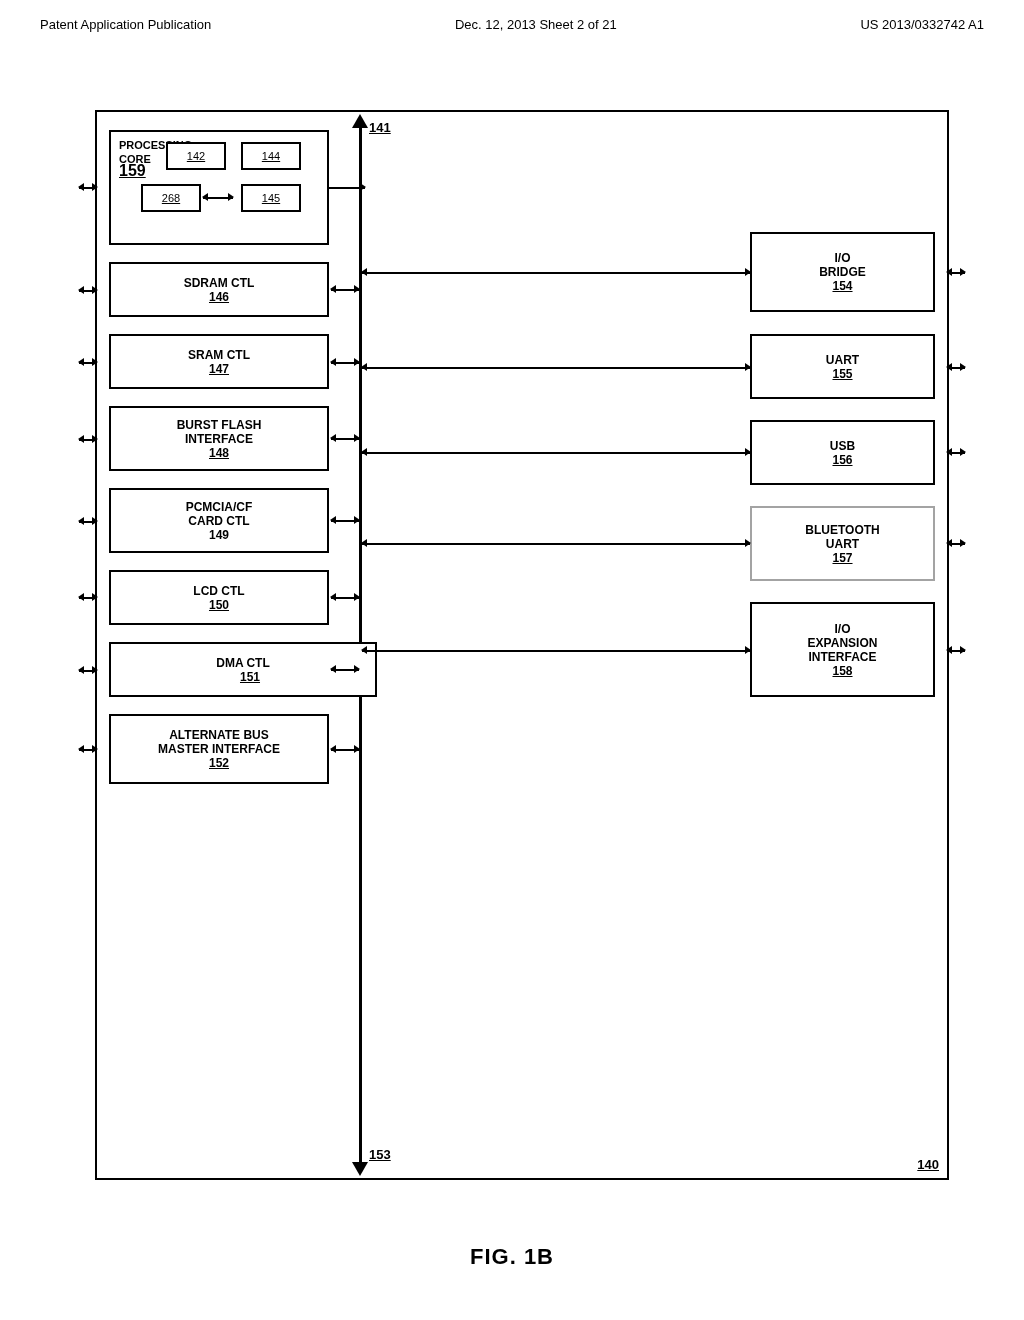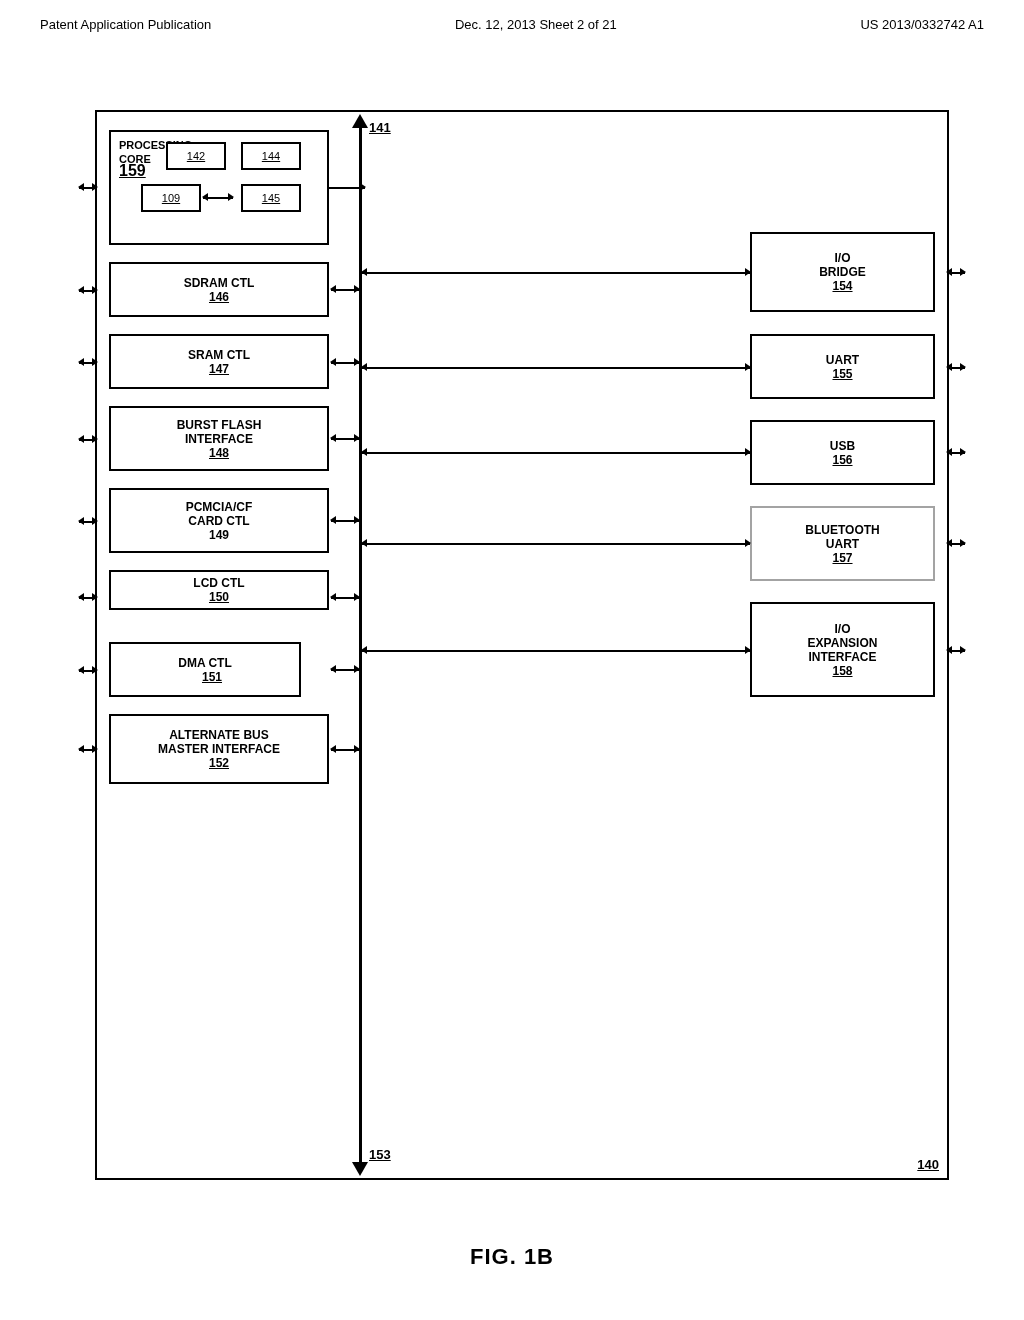--- a/index.html
+++ b/index.html
@@ -64,21 +64,21 @@
 
         <div style="position:absolute; top:10px; left:55px; width:60px; height:28px; border:2px solid #000; background:#fff; display:flex; align-items:center; justify-content:center;">
           <span style="font-size:11px; text-decoration:underline;">142</span>
         </div>
 
         <div style="position:absolute; top:10px; left:130px; width:60px; height:28px; border:2px solid #000; background:#fff; display:flex; align-items:center; justify-content:center;">
           <span style="font-size:11px; text-decoration:underline;">144</span>
         </div>
 
         <div style="position:absolute; top:52px; left:30px; width:60px; height:28px; border:2px solid #000; background:#fff; display:flex; align-items:center; justify-content:center;">
-          <span style="font-size:11px; text-decoration:underline;">109</span>
+          <span style="font-size:11px; text-decoration:underline;">268</span>
         </div>
 
         <div style="position:absolute; top:65px; left:92px; width:30px; height:2px; background:#000;">
 
           <div style="position:absolute; left:-1px; top:-4px; width:0; height:0; border-right:6px solid #000; border-top:4px solid transparent; border-bottom:4px solid transparent;"></div>
 
           <div style="position:absolute; right:-1px; top:-4px; width:0; height:0; border-left:6px solid #000; border-top:4px solid transparent; border-bottom:4px solid transparent;"></div>
         </div>
 
         <div style="position:absolute; top:52px; left:130px; width:60px; height:28px; border:2px solid #000; background:#fff; display:flex; align-items:center; justify-content:center;">
@@ -103,26 +103,26 @@
       <div style="position:absolute; left:12px; top:294px; width:220px; height:65px; border:2px solid #000; background:#fff; display:flex; flex-direction:column; align-items:center; justify-content:center;">
         <span style="font-size:12px; font-weight:bold; text-align:center;">BURST FLASH<br>INTERFACE</span>
         <span style="font-size:12px; text-decoration:underline; font-weight:bold;">148</span>
       </div>
 
       <div style="position:absolute; left:12px; top:376px; width:220px; height:65px; border:2px solid #000; background:#fff; display:flex; flex-direction:column; align-items:center; justify-content:center;">
         <span style="font-size:12px; font-weight:bold; text-align:center;">PCMCIA/CF<br>CARD CTL</span>
         <span style="font-size:12px; font-weight:bold;">149</span>
       </div>
 
-      <div style="position:absolute; left:12px; top:458px; width:220px; height:40px; border:2px solid #000; background:#fff; display:flex; flex-direction:column; align-items:center; justify-content:center;">
+      <div style="position:absolute; left:12px; top:458px; width:220px; height:55px; border:2px solid #000; background:#fff; display:flex; flex-direction:column; align-items:center; justify-content:center;">
         <span style="font-size:12px; font-weight:bold;">LCD CTL</span>
         <span style="font-size:12px; text-decoration:underline; font-weight:bold;">150</span>
       </div>
 
-      <div style="position:absolute; left:12px; top:530px; width:192px; height:55px; border:2px solid #000; background:#fff; display:flex; flex-direction:column; align-items:center; justify-content:center;">
+      <div style="position:absolute; left:12px; top:530px; width:268px; height:55px; border:2px solid #000; background:#fff; display:flex; flex-direction:column; align-items:center; justify-content:center;">
         <span style="font-size:12px; font-weight:bold;">DMA CTL</span>
         <span style="font-size:12px; text-decoration:underline; font-weight:bold;margin-left:14px;">151</span>
       </div>
 
       <div style="position:absolute; left:12px; top:602px; width:220px; height:70px; border:2px solid #000; background:#fff; display:flex; flex-direction:column; align-items:center; justify-content:center;">
         <span style="font-size:12px; font-weight:bold; text-align:center;">ALTERNATE BUS<br>MASTER INTERFACE</span>
         <span style="font-size:12px; text-decoration:underline; font-weight:bold;">152</span>
       </div>
 
       <div style="position:absolute; left:-18px; top:75px; width:18px; height:2px; background:#000;">

